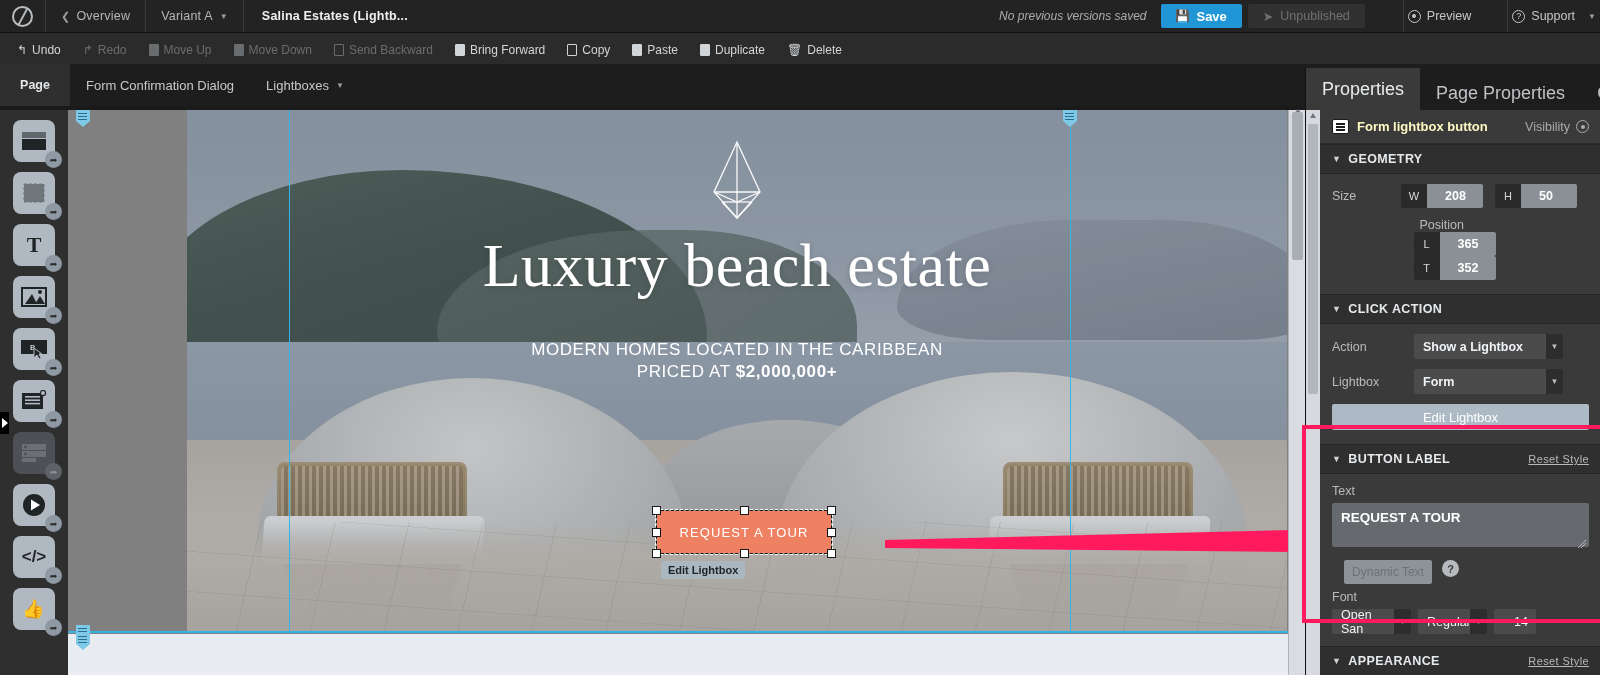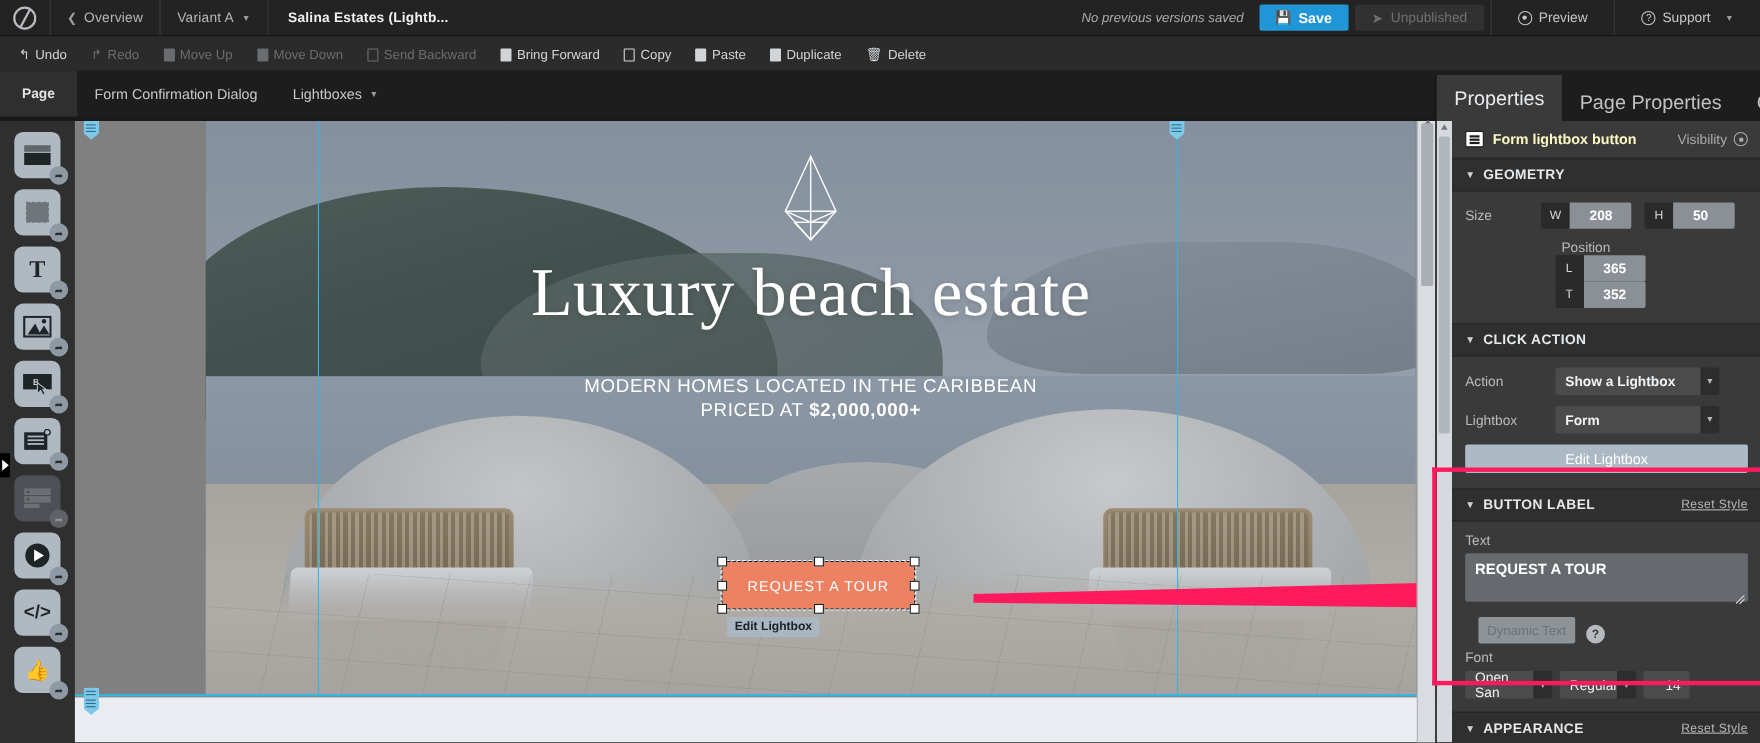--- a/index.html
+++ b/index.html
@@ -48,22 +48,22 @@
     background: #2196d6; color: #fff; font-size: 13px; font-weight: bold;
     padding: 0 15px; margin: 4px 0; border-radius: 2px; cursor: pointer;
   }
   .save-ico { font-size: 12px; }
   .unpub-btn {
     display: flex; align-items: center; gap: 7px;
     background: #313131; color: #6e7174; font-size: 12.5px;
     padding: 0 15px; margin: 4px 6px; border-radius: 2px; cursor: pointer;
   }
   .tb-link {
-    display: flex; align-items: center; gap: 6px; padding: 0 24px;
-    color: #c4c7ca; font-size: 12.5px; border-left: 1px solid #3a3a3a; cursor: pointer;
+    display: flex; align-items: center; gap: 6px; padding: 0 4px;
+    color: #c4c7ca; font-size: 12.5px; border-left: 1px solid #3a3a3a; cursor: pointer; margin-left: 32px;
   }
   .ico-circle {
     display:inline-flex;align-items:center;justify-content:center;
     width: 13px; height: 13px; border-radius: 50%;
     border: 1.5px solid #c4c7ca; font-size: 9px; line-height: 1;
   }
   .ico-dot { width:4px;height:4px;border-radius:50%;background:#c4c7ca;display:block;}
 
   
   .actionbar {
@@ -369,21 +369,21 @@
   }
   .field-lbl { color:#b8bbbe; font-size:12.5px; margin:2px 0 5px; }
   .ta {
     width:100%; height:44px; background:#666a6e; color:#fff; border:none;
     font-size:13.5px; font-weight:bold; padding:7px 9px; border-radius:2px;
     font-family:"Liberation Sans",sans-serif; resize:none;
   }
   .ta-grip{position:absolute;right:3px;bottom:3px;width:8px;height:8px;
     background: linear-gradient(135deg,transparent 45%, #b9bcbf 45%, #b9bcbf 55%, transparent 55%),
                 linear-gradient(135deg,transparent 65%, #b9bcbf 65%, #b9bcbf 75%, transparent 75%);}
-  .dyn-row{display:flex;align-items:flex-end;gap:10px;margin:9px 0 6px;padding-left:12px;}
+  .dyn-row{display:flex;align-items:flex-start;gap:10px;margin:9px 0 6px;padding-left:12px;}
   .dyn-btn{
     width:88px;height:24px;background:#8e9398;color:#6d7276;font-size:12px;
     display:flex;align-items:center;justify-content:center;border-radius:2px;
   }
   .help{
     width:17px;height:17px;border-radius:50%;background:#b6babe;color:#3a3a3a;
     font-size:11px;font-weight:bold;display:flex;align-items:center;justify-content:center;
   }
   .font-row{display:flex;gap:7px;align-items:center;}
   .f1 .txt{width:62px;font-weight:normal;}

